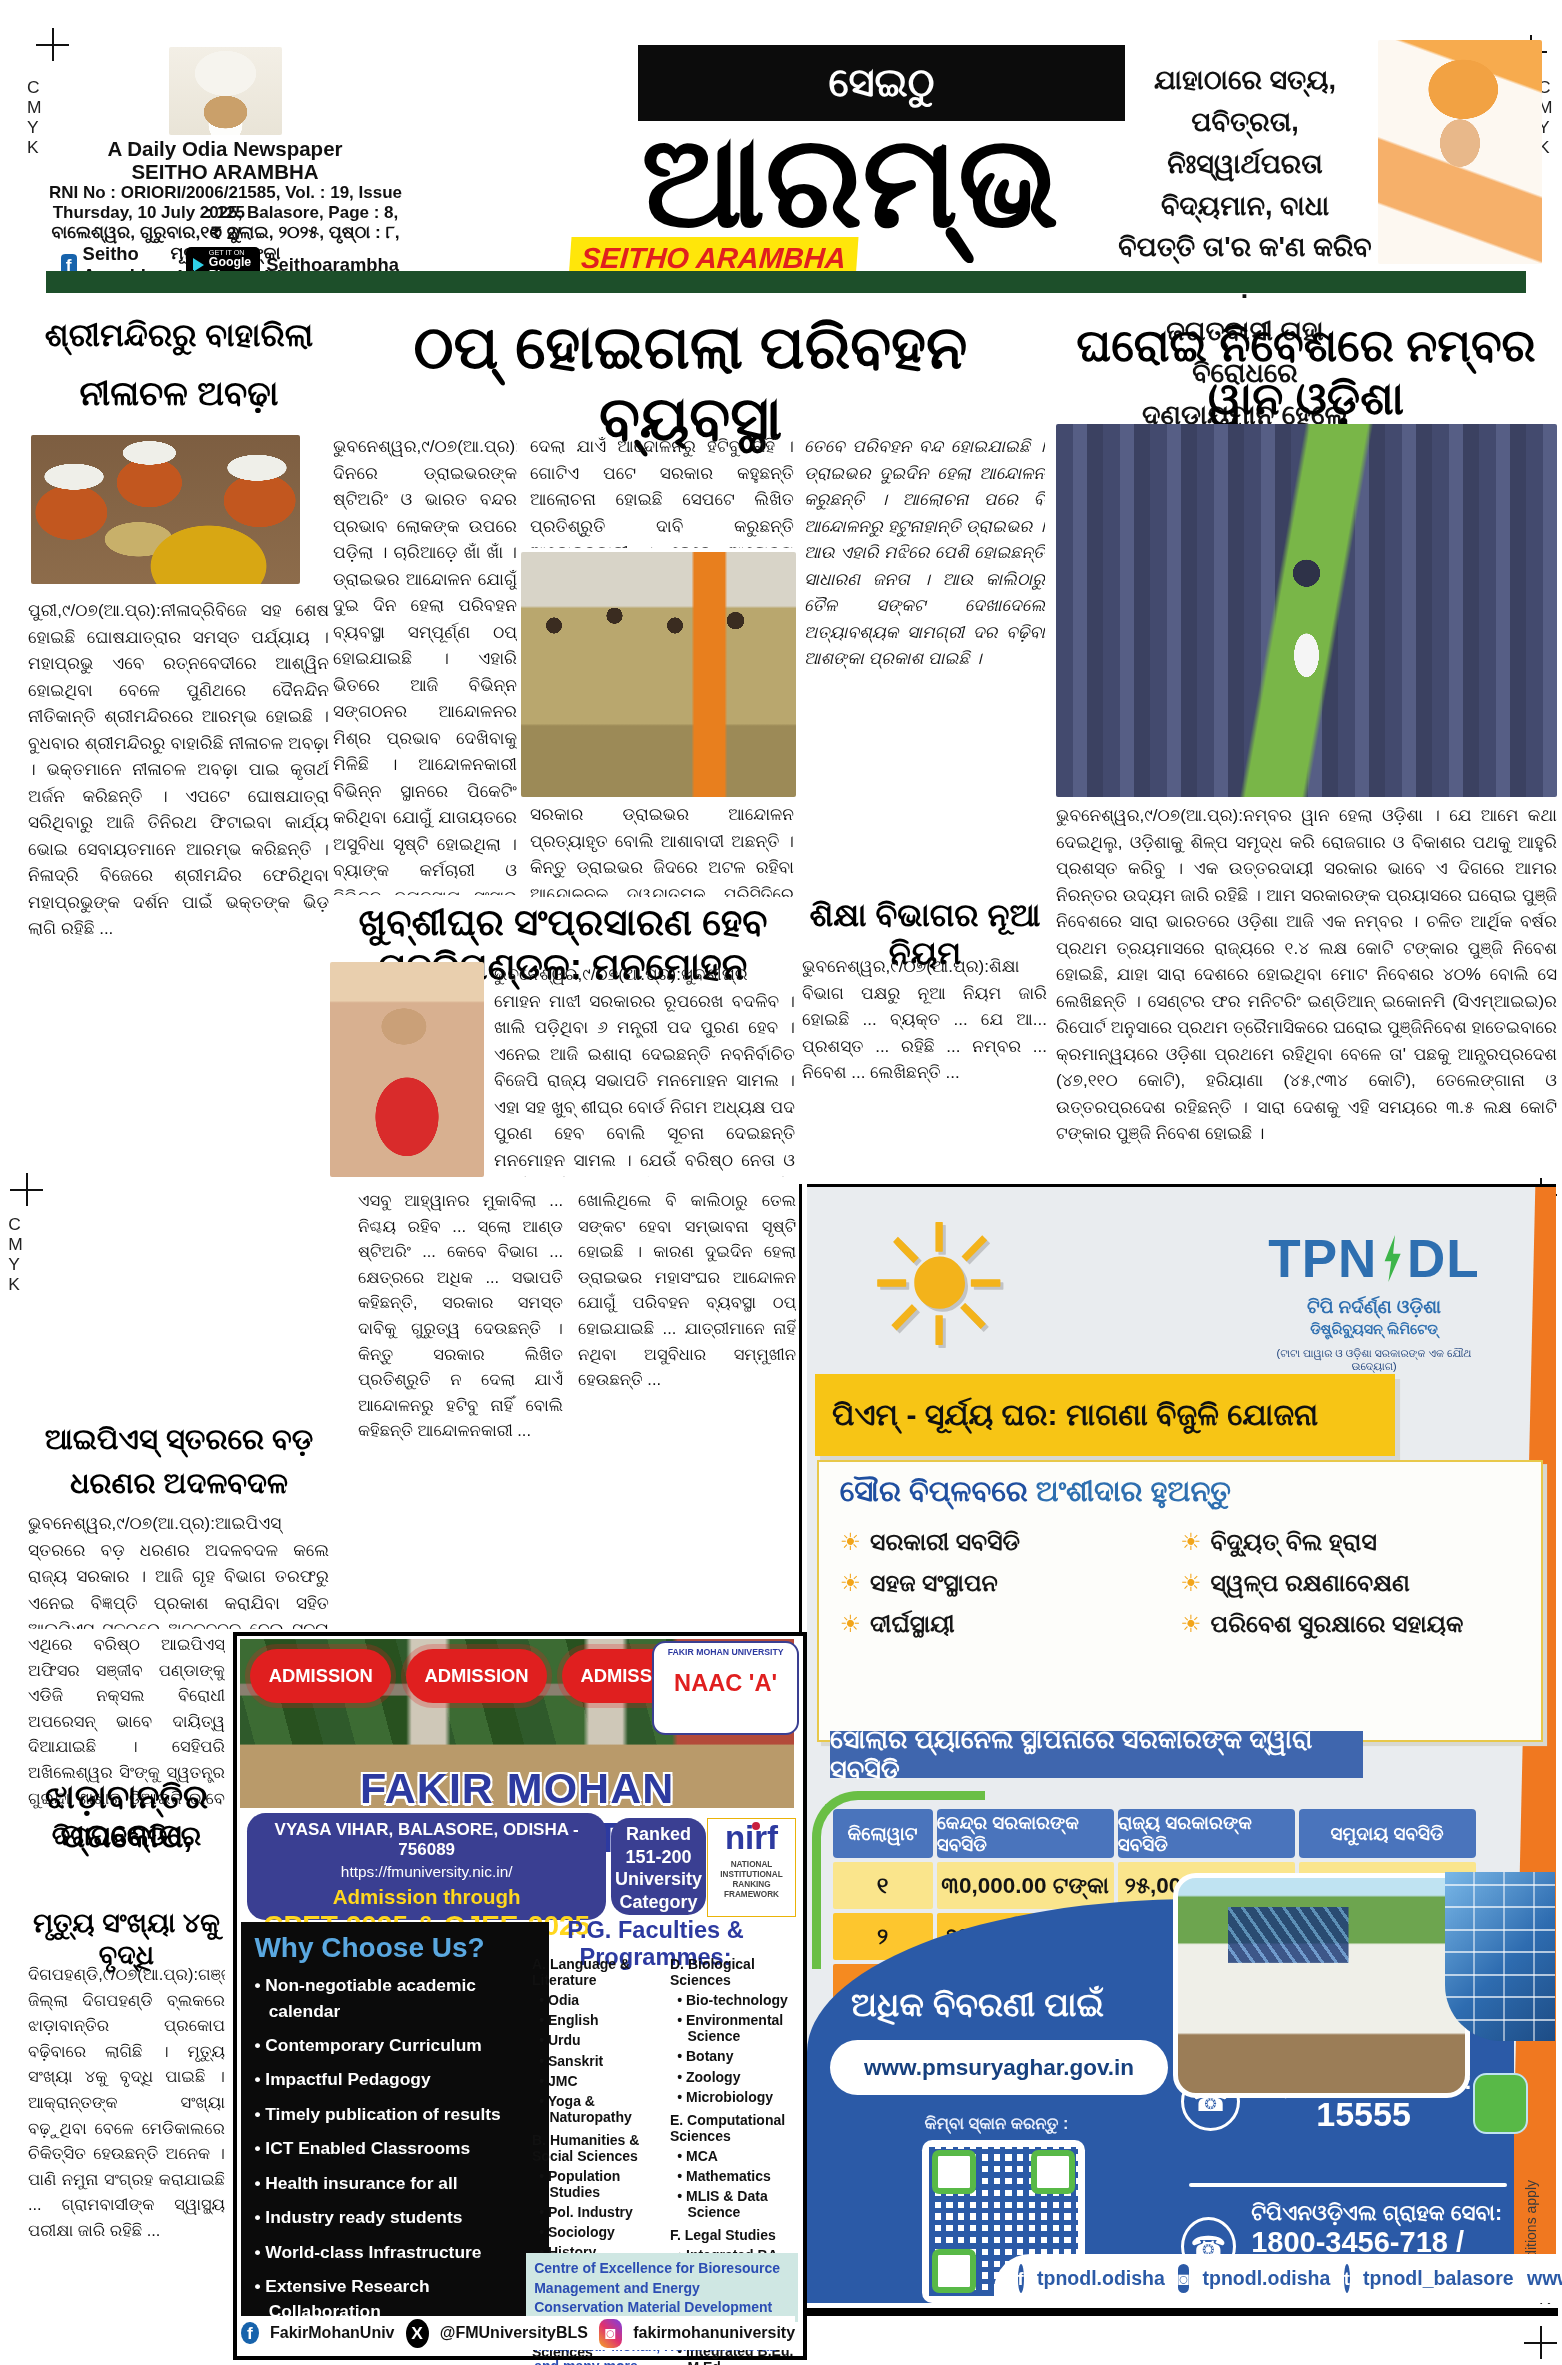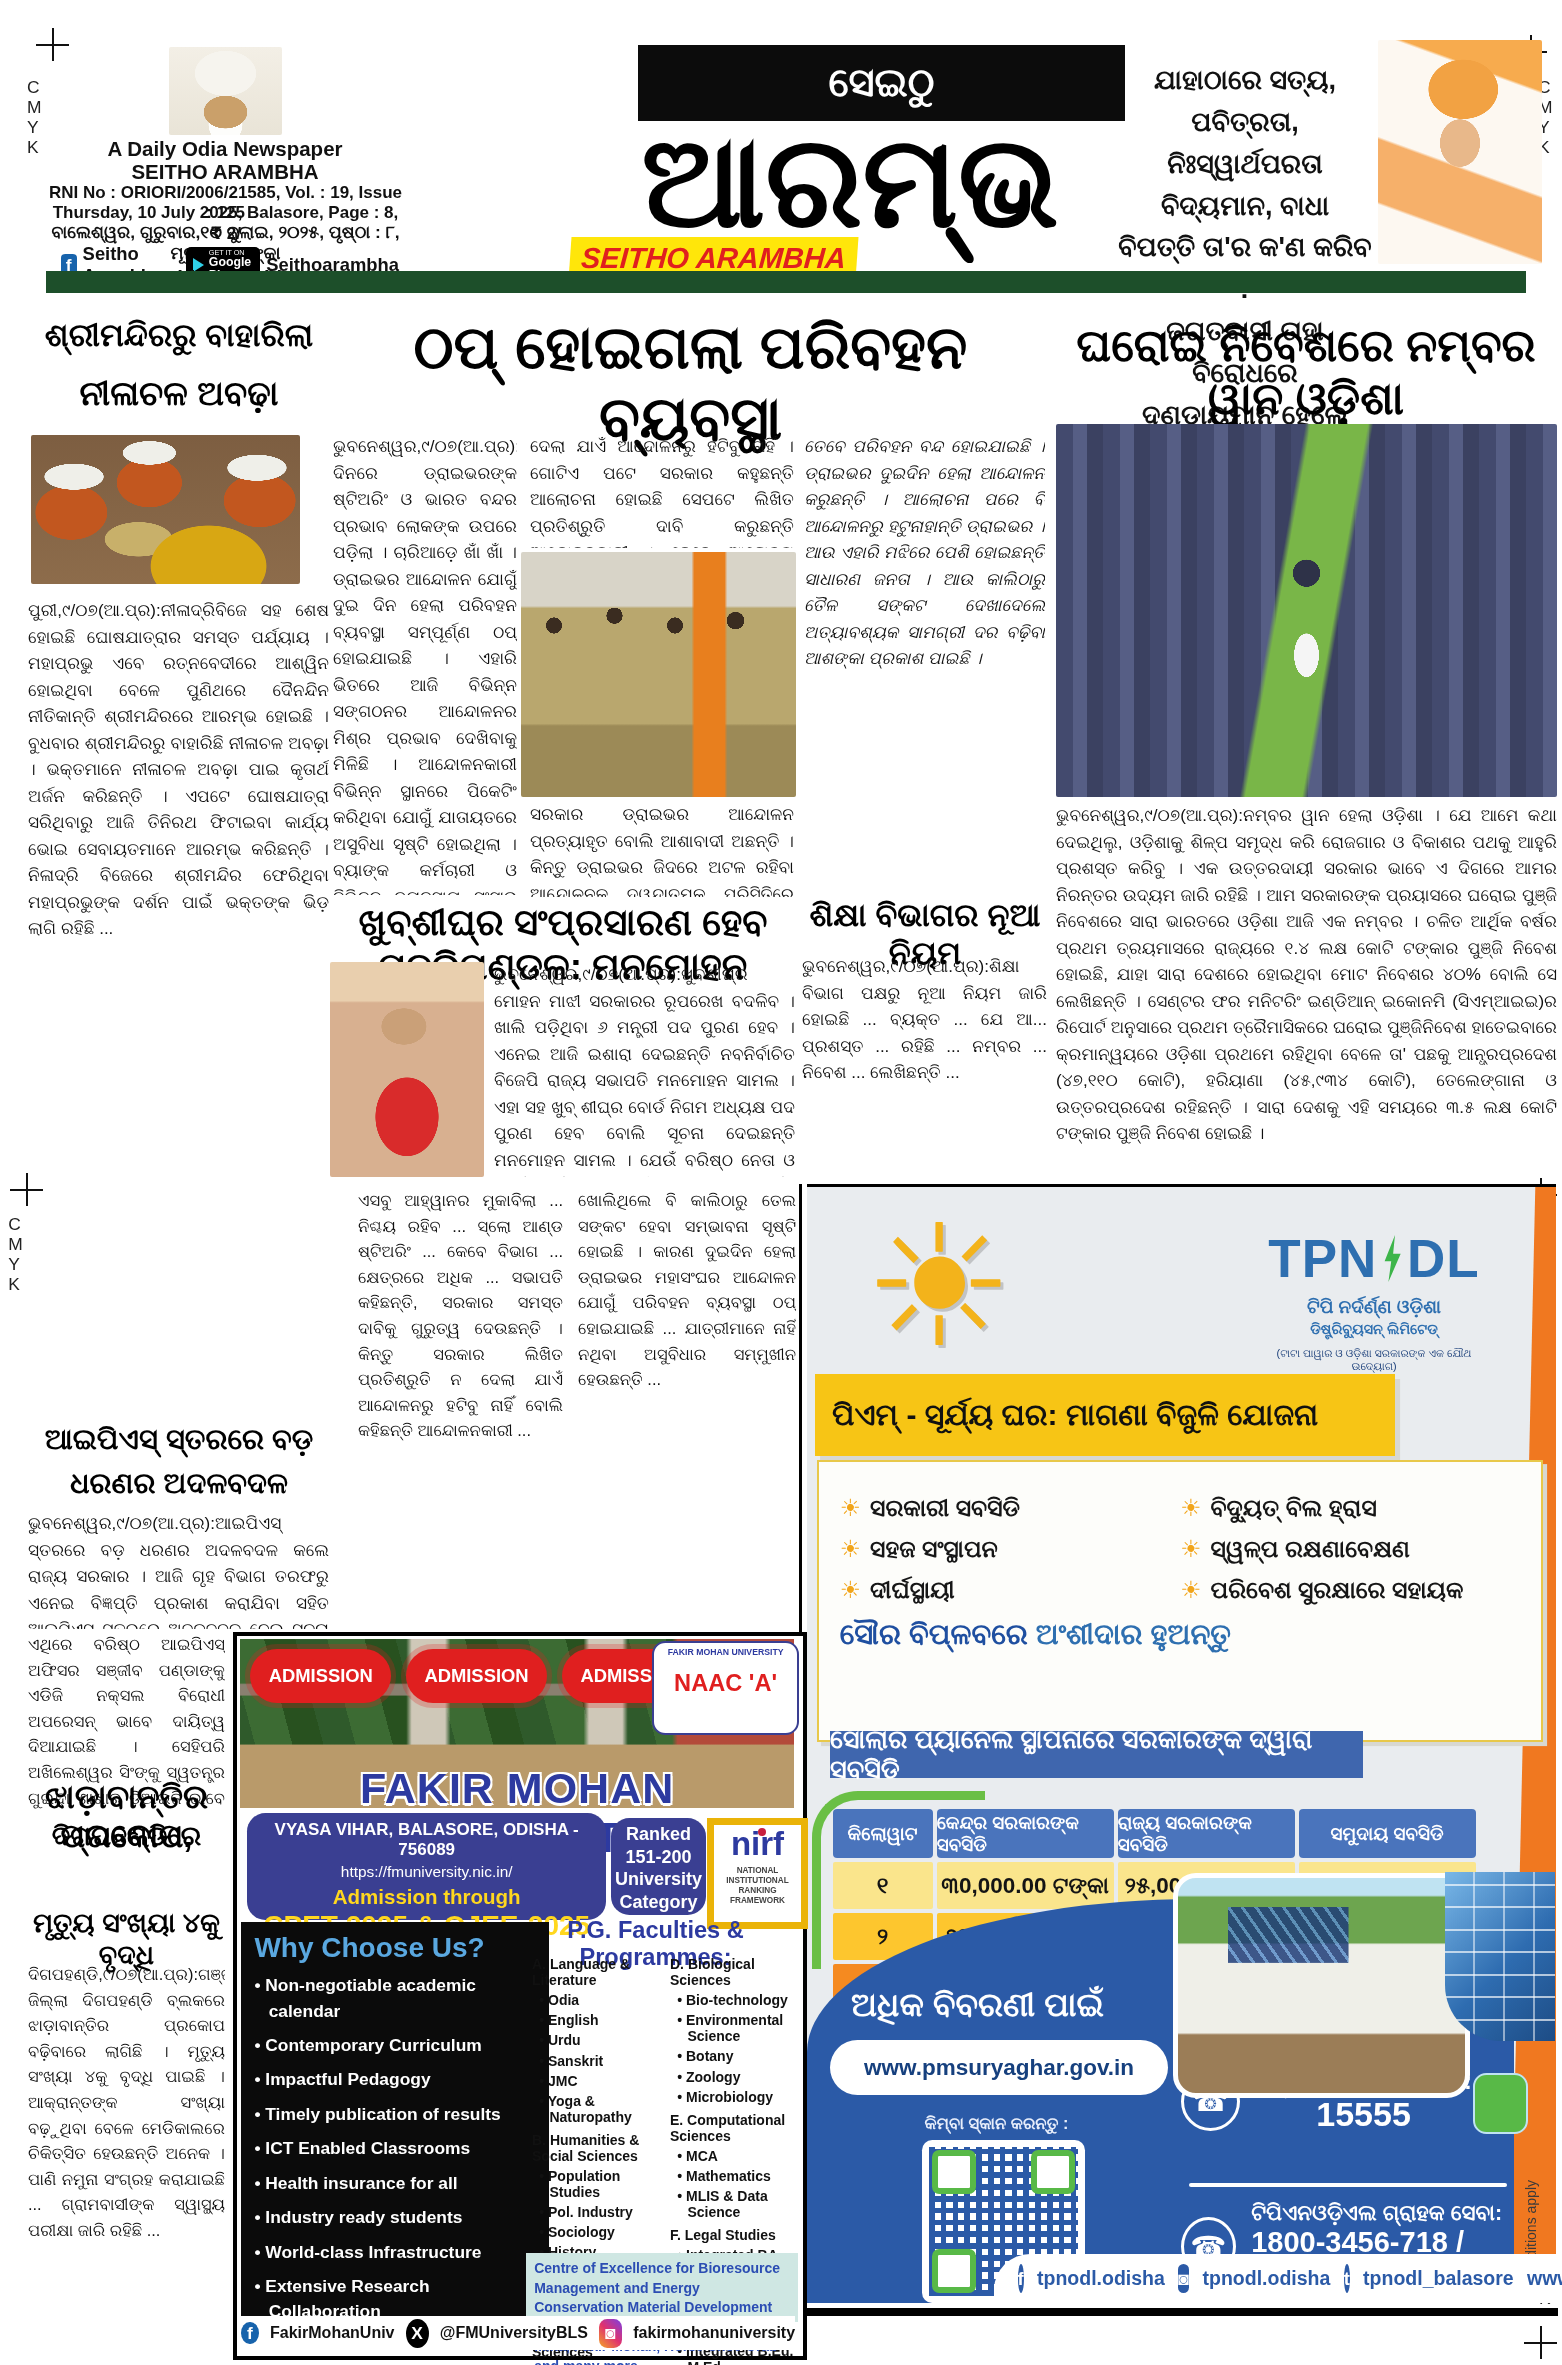--- a/index.html
+++ b/index.html
@@ -112,21 +112,21 @@
   .orange-edge{background:#f07820;clip-path:polygon(55% 0,100% 0,100% 100%,0 100%);}
   
   .fmu-box{border:4.1px solid #000;background:#fff;}
   .cloud{background:#e01f1f;color:#fff;font-weight:bold;font-size:18.4px;border-radius:31px;
          display:flex;align-items:center;justify-content:center;box-shadow:0 0 0 5.1px rgba(224,31,31,.25);}
   .fmu-title{font-weight:bold;color:#2d3aa0;letter-spacing:1px;
      text-shadow:-2px -2px 0 #fff,2px -2px 0 #fff,-2px 2px 0 #fff,2px 2px 0 #fff,0 3.1px 0 #fff;}
   .fmu-blue{background:#3a3f92;color:#fff;border-radius:18.4px;}
   .fmu-yel{color:#ffd71e;font-weight:bold;}
   .naac{background:#fff;border:2px solid #3a3f92;border-radius:13.3px;text-align:center;padding:4.1px 3.1px;}
-  .nirf{background:#fff;border:7px solid #eab308;text-align:center;}
+  .nirf{background:#fff;border:1px solid #eab308;text-align:center;}
   .why-box{background:#0b0b0b;color:#fff;}
   .why-item{font-size:17.4px;font-weight:bold;line-height:1.45;margin:9.2px 0 9.2px 14.3px;text-indent:-14.3px;}
   .why-item::before{content:"•  ";}
   .fac-label{font-weight:bold;font-size:14px;margin-top:7.2px;}
   .fac-item{font-size:14px;font-weight:bold;margin:4.1px 0 4.1px 17.4px;text-indent:-10.2px;}
   .fac-item::before{content:"•  ";}
   .centres{background:#cfe7e3;color:#2b4db3;font-weight:bold;font-size:14px;line-height:1.4;padding:6.1px 8.2px;}
   .x-ic{width:29px;height:29px;border-radius:50%;background:#000;color:#fff;display:inline-flex;
         align-items:center;justify-content:center;font-size:17.4px;font-weight:bold;}
   .ig-ic{width:29px;height:29px;border-radius:8.2px;background:linear-gradient(45deg,#f5a623,#e0326e,#7b3fe4);
@@ -248,35 +248,35 @@
         <span>DL</span>
       </div>
       <div style="color:#2e6fb0;font-weight:bold;font-size:18.4px;margin-top:7.2px;">ଟିପି ନର୍ଦର୍ଣ୍ଣ ଓଡ଼ିଶା</div>
       <div style="color:#2e6fb0;font-weight:bold;font-size:14.3px;margin-top:3.1px;">ଡିଷ୍ଟ୍ରିବ୍ୟୁସନ୍ ଲିମିଟେଡ୍</div>
       <div style="color:#1b3f7a;font-size:10.8px;margin-top:9.2px;">(ଟାଟା ପାୱାର ଓ ଓଡ଼ିଶା ସରକାରଙ୍କ ଏକ ଯୌଥ ଉଦ୍ୟୋଗ)</div>
     </div>
 
     <div class="yellow-banner abs" style="left:7.7px;top:187px;width:546px;height:82px;font-size:30px;font-weight:bold;">ପିଏମ୍ - ସୂର୍ଯ୍ୟ ଘର: ମାଗଣା ବିଜୁଳି ଯୋଜନା</div>
 
     <div class="ben-box abs" style="left:10.2px;top:273px;width:681px;height:251px;padding:13.3px 20.5px;">
+      <div style="font-size:29px;">
+        <span style="color:#1f4fa0;font-weight:bold;">ସୌର ବିପ୍ଳବରେ</span><span style="color:#2e6fb0;font-weight:bold;"> ଅଂଶୀଦାର ହୁଅନ୍ତୁ</span>
+      </div>
       <div style="display:flex;margin-top:5.1px;">
         <div style="width:50%;">
             <div class="ben-item">ସରକାରୀ ସବସିଡି</div>
             <div class="ben-item">ସହଜ ସଂସ୍ଥାପନ</div>
             <div class="ben-item">ଦୀର୍ଘସ୍ଥାୟୀ</div>
           </div>
         <div style="width:50%;">
             <div class="ben-item">ବିଦ୍ୟୁତ୍ ବିଲ ହ୍ରାସ</div>
             <div class="ben-item">ସ୍ୱଳ୍ପ ରକ୍ଷଣାବେକ୍ଷଣ</div>
             <div class="ben-item">ପରିବେଶ ସୁରକ୍ଷାରେ ସହାୟକ</div>
           </div>
       </div>
-      <div style="font-size:29px;">
-        <span style="color:#1f4fa0;font-weight:bold;">ସୌର ବିପ୍ଳବରେ</span><span style="color:#2e6fb0;font-weight:bold;"> ଅଂଶୀଦାର ହୁଅନ୍ତୁ</span>
-      </div>
     </div>
 
     <div class="blue-bar abs" style="left:23px;top:544px;width:533px;height:47px;font-size:25.6px;">ସୋଲାର ପ୍ୟାନେଲ ସ୍ଥାପନାରେ ସରକାରଙ୍କ ଦ୍ୱାରା ସବସିଡି</div>
 
     <div class="abs" style="left:5.1px;top:604px;width:164px;height:169px;border-left:9.2px solid #6abf45;border-top:9.2px solid #6abf45;border-top-left-radius:46px;"></div>
     <div class="abs" style="left:231px;top:797px;width:435px;height:20.5px;border-bottom:9.2px solid #6abf45;border-bottom-right-radius:46px;"></div>
 
     <div class="abs tbl" style="left:25.6px;top:622px;width:643px;">
       <div style="display:flex;gap:4.1px;">
         <div class="tbl-h" style="width:100px;height:49px;">କିଲୋୱାଟ</div>

